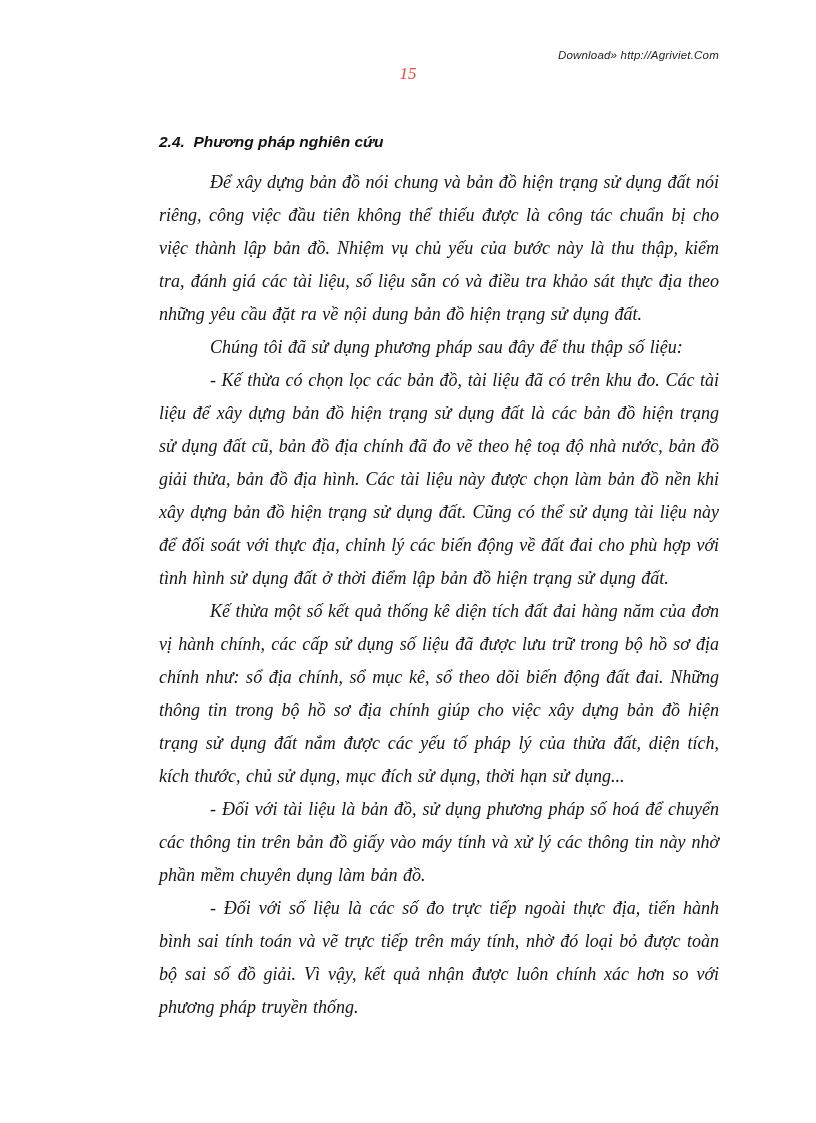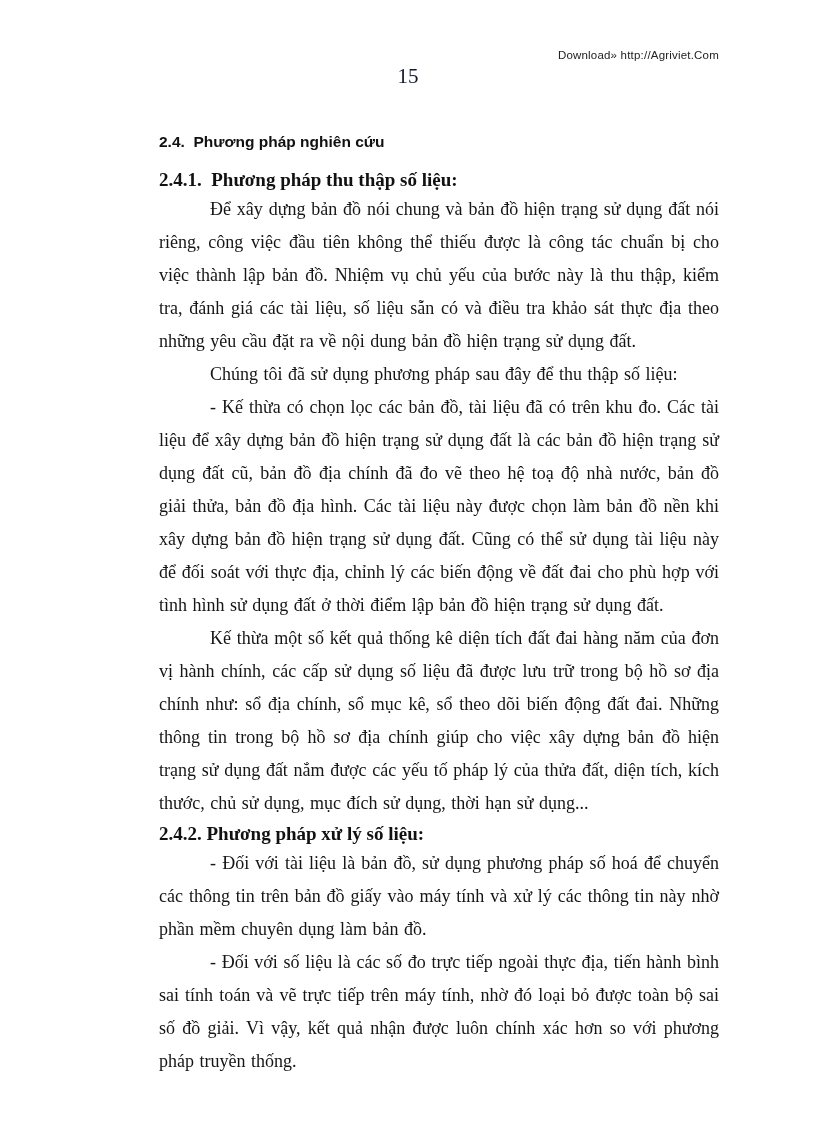--- a/index.html
+++ b/index.html
@@ -9,38 +9,39 @@
     background: #ffffff;
     position: relative;
     font-family: "Liberation Serif", serif;
     color: #151515;
     overflow: hidden;
   }
   .page {
     position: absolute;
     inset: 0;
     background: #ffffff;
+    font-style: italic;
   }
   .header-link {
     position: absolute;
     top: 49px;
     right: 97px;
     font-family: "Liberation Sans", sans-serif;
     font-size: 11.5px;
     color: #222222;
     letter-spacing: 0.2px;
   }
   .page-number {
     position: absolute;
     top: 64px;
     left: 0;
     width: 816px;
     text-align: center;
-    font-size: 21px;
-    color: #0f172a;
+    font-size: 17px;
+    color: #ef4444;
   }
   .content {
     position: absolute;
     left: 159px;
     top: 132px;
     width: 560px;
   }
   .h-sans {
     font-family: "Liberation Sans", sans-serif;
     font-weight: bold;
@@ -74,32 +75,30 @@
 <div class="page">
 
   <div class="header-link">Download» http://Agriviet.Com</div>
 
   <div class="page-number">15</div>
 
   <div class="content">
 
     <h1 class="h-sans">2.4.  Phương pháp nghiên cứu</h1>
 
-    <h2 class="h-serif">2.4.1.  Phương pháp thu thập số liệu:</h2>
 
     <p>Để xây dựng bản đồ nói chung và bản đồ hiện trạng sử dụng đất nói riêng, công việc đầu tiên không thể thiếu được là công tác chuẩn bị cho việc thành lập bản đồ. Nhiệm vụ chủ yếu của bước này là thu thập, kiểm tra, đánh giá các tài liệu, số liệu sẵn có và điều tra khảo sát thực địa theo những yêu cầu đặt ra về nội dung bản đồ hiện trạng sử dụng đất.</p>
 
     <p>Chúng tôi đã sử dụng phương pháp sau đây để thu thập số liệu:</p>
 
     <p>- Kế thừa có chọn lọc các bản đồ, tài liệu đã có trên khu đo. Các tài liệu để xây dựng bản đồ hiện trạng sử dụng đất là các bản đồ hiện trạng sử dụng đất cũ, bản đồ địa chính đã đo vẽ theo hệ toạ độ nhà nước, bản đồ giải thửa, bản đồ địa hình. Các tài liệu này được chọn làm bản đồ nền khi xây dựng bản đồ hiện trạng sử dụng đất. Cũng có thể sử dụng tài liệu này để đối soát với thực địa, chỉnh lý các biến động về đất đai cho phù hợp với tình hình sử dụng đất ở thời điểm lập bản đồ hiện trạng sử dụng đất.</p>
 
     <p>Kế thừa một số kết quả thống kê diện tích đất đai hàng năm của đơn vị hành chính, các cấp sử dụng số liệu đã được lưu trữ trong bộ hồ sơ địa chính như: sổ địa chính, sổ mục kê, sổ theo dõi biến động đất đai. Những thông tin trong bộ hồ sơ địa chính giúp cho việc xây dựng bản đồ hiện trạng sử dụng đất nắm được các yếu tố pháp lý của thửa đất, diện tích, kích thước, chủ sử dụng, mục đích sử dụng, thời hạn sử dụng...</p>
 
 
-    <h2 class="h-serif">2.4.2. Phương pháp xử lý số liệu:</h2>
 
 
     <p>- Đối với tài liệu là bản đồ, sử dụng phương pháp số hoá để chuyển các thông tin trên bản đồ giấy vào máy tính và xử lý các thông tin này nhờ phần mềm chuyên dụng làm bản đồ.</p>
 
     <p>- Đối với số liệu là các số đo trực tiếp ngoài thực địa, tiến hành bình sai tính toán và vẽ trực tiếp trên máy tính, nhờ đó loại bỏ được toàn bộ sai số đồ giải. Vì vậy, kết quả nhận được luôn chính xác hơn so với phương pháp truyền thống.</p>
 
   </div>
 </div>
 
 </body></html>

